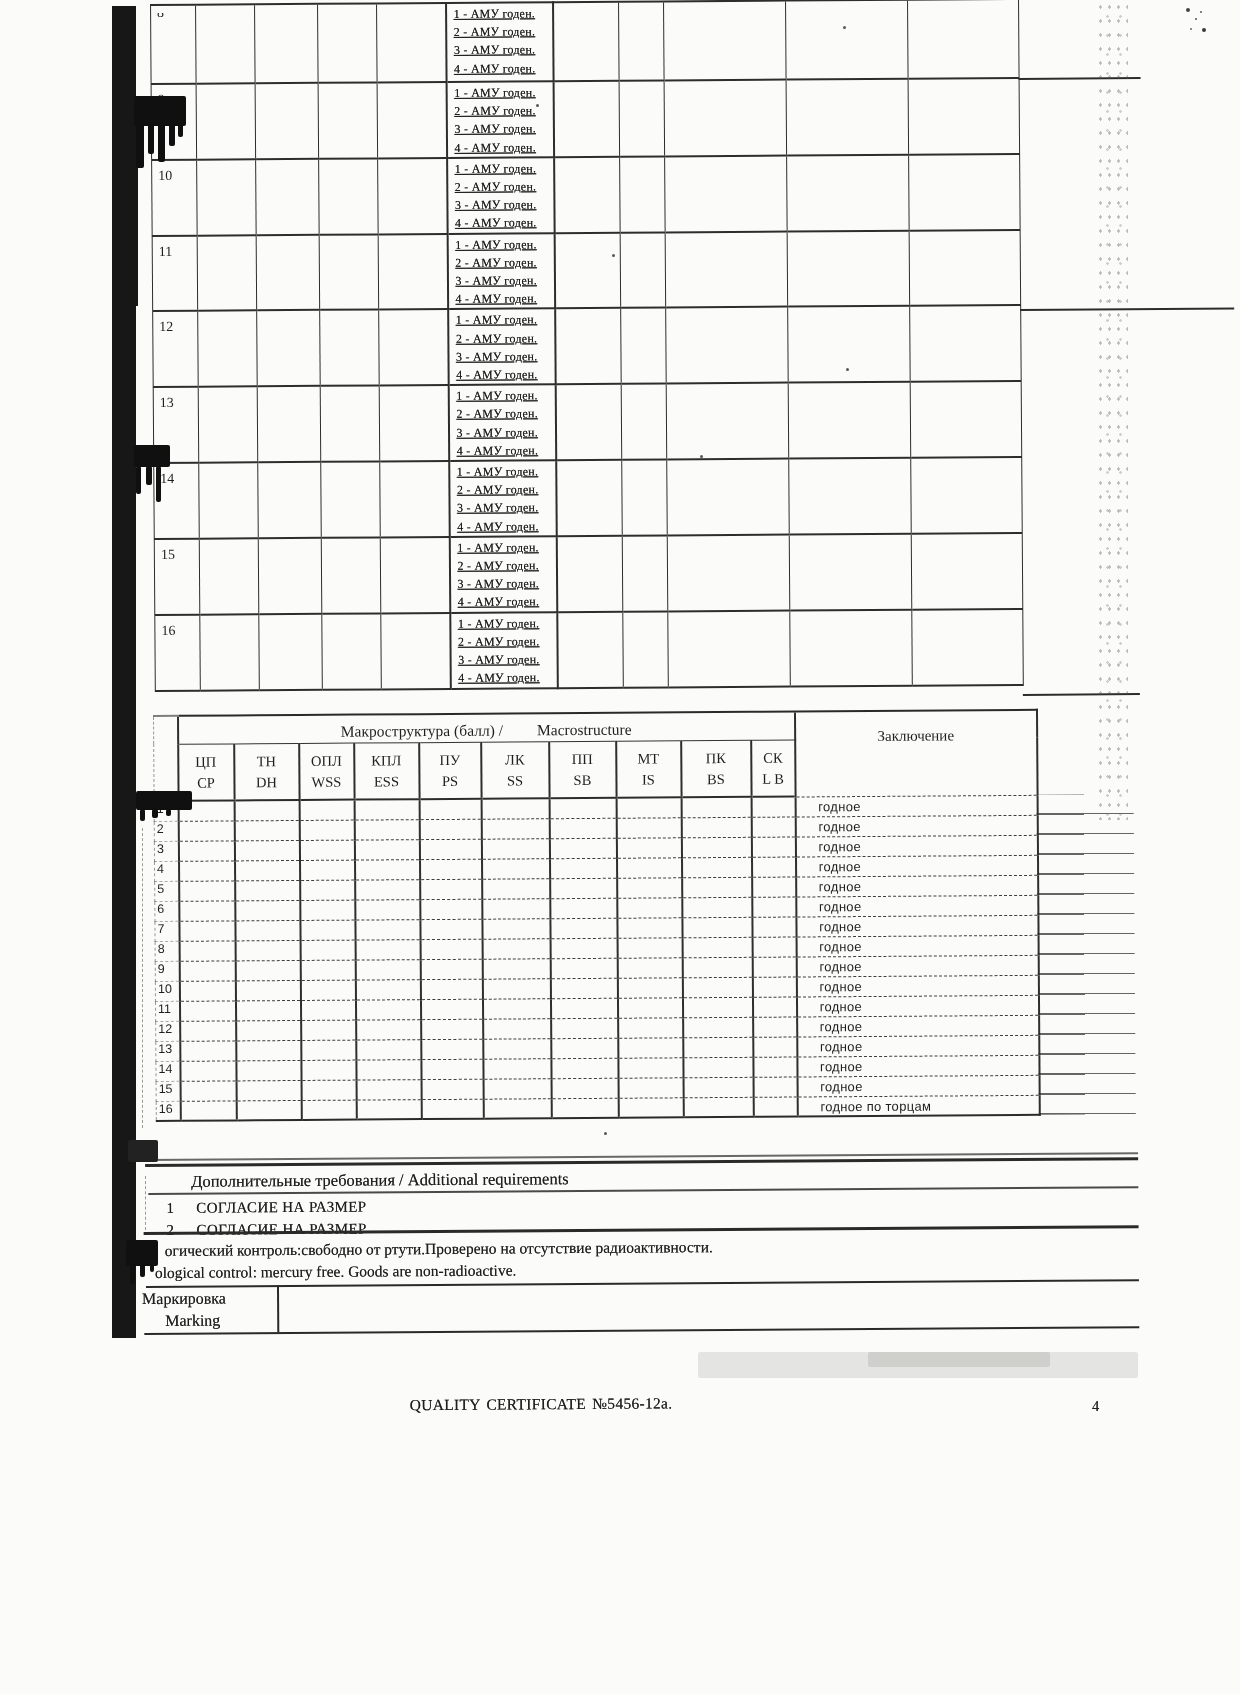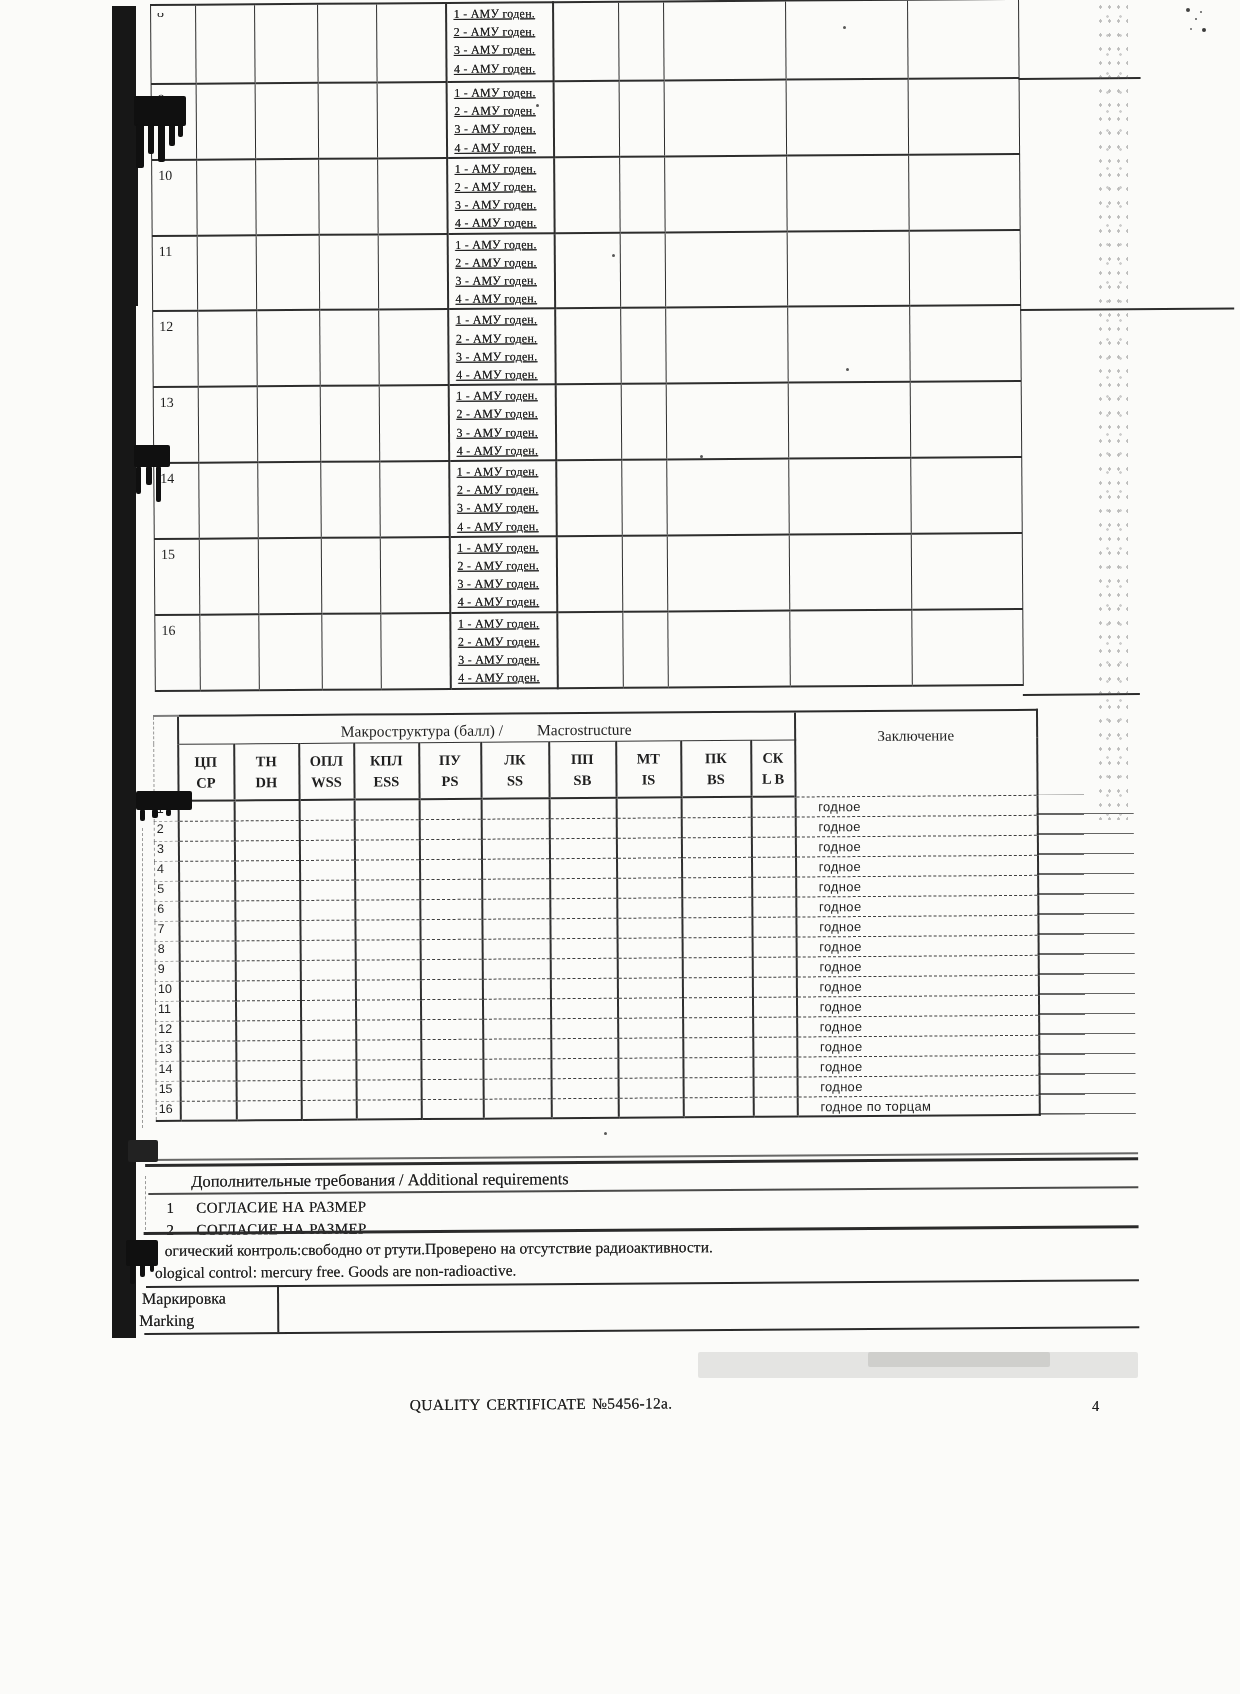--- a/index.html
+++ b/index.html
@@ -32,21 +32,21 @@
   .macro tbody tr{height:20px;}
   .macro .gut{border-left:1.3px dashed rgba(70,70,70,.55);border-bottom:1.3px dashed rgba(70,70,70,.45);
     font-family:"Liberation Sans", sans-serif;font-size:12.5px;padding-left:2px;}
   .macro .title{border-left:2px solid #2e2e2e;border-top:2.6px solid #2a2a2a;border-bottom:1.8px solid #333;
     font-size:15.5px;text-align:center;padding-top:5px;vertical-align:middle;}
   .macro .title .sp{display:inline-block;width:34px;}
   .macro .concl-h{border:2px solid #2e2e2e;border-top:2.6px solid #2a2a2a;border-bottom:1.6px dashed #3f3f3f;
     font-size:15px;text-align:center;padding-top:16px;}
   .macro .gut-h{border-top:2.6px solid rgba(42,42,42,.6);}
   .macro .lbl{border-left:2px solid #2e2e2e;border-bottom:2.1px solid #2c2c2c;text-align:center;
-    font-size:14.5px;line-height:21px;padding-top:7px;font-weight:bold;}
+    font-size:14.5px;line-height:21px;padding-top:7px;}
   .macro tbody td{border-left:2px solid #2f2f2f;border-bottom:1.4px dashed #3e3e3e;}
   .macro tbody td.concl{border-right:2px solid #2f2f2f;font-family:"Liberation Sans", sans-serif;
     font-size:13px;letter-spacing:.3px;padding:2px 0 0 22px;white-space:nowrap;}
   .macro tbody tr:last-child td{border-bottom:2.2px solid #2b2b2b;}
 
   
   .hline{position:absolute;background:#2a2a2a;height:2px;}
   .txt{position:absolute;white-space:nowrap;text-shadow:0 0 .5px rgba(25,25,25,.75);}
   .addreq-h{font-size:16.5px;}
   .addreq-i{font-size:15px;letter-spacing:.4px;}
@@ -568,21 +568,21 @@
   </div>
       </div>
     <div class="hline" style="left:135px;top:1232px;width:995px;height:3px"></div>
 
     <div class="txt rad" style="left:156px;top:1242px">огический контроль:свободно от ртути.Проверено на отсутствие радиоактивности.</div>
     <div class="txt rad" style="left:146px;top:1264px">ological control: mercury free. Goods are non-radioactive.</div>
 
     <div class="hline" style="left:137px;top:1286px;width:993px;height:2.2px"></div>
     <div class="abs" style="left:268px;top:1286px;width:2px;height:47px;background:#2a2a2a"></div>
     <div class="txt mark-lbl" style="left:133px;top:1290px">Маркировка</div>
-    <div class="txt mark-lbl" style="left:130px;top:1312px">Marking</div>
+    <div class="txt mark-lbl" style="left:156px;top:1312px">Marking</div>
     <div class="hline" style="left:135px;top:1333px;width:995px;height:2.4px"></div>
 
     <div class="txt footer-t" style="left:400px;top:1398px">QUALITY CERTIFICATE  №5456-12a.</div>
 
     <div class="rowext"></div>
     <div class="streak" style="left:1018px;top:84px;width:122px"></div>
     <div class="streak" style="left:1018px;top:315px;width:214px"></div>
     <div class="streak" style="left:1018px;top:700px;width:117px"></div>
   </div>
 

